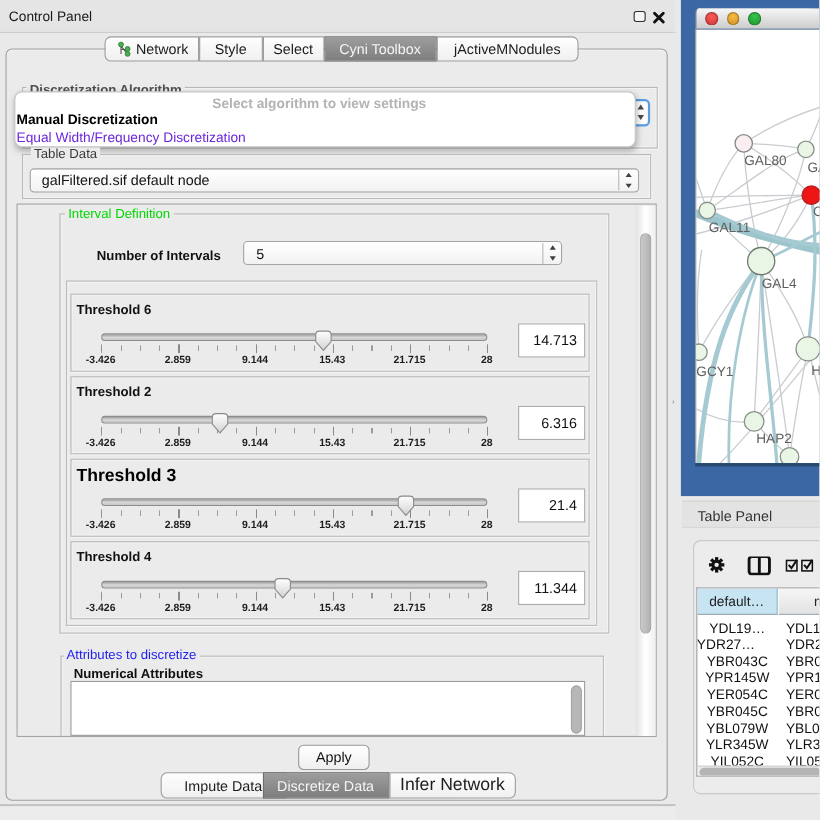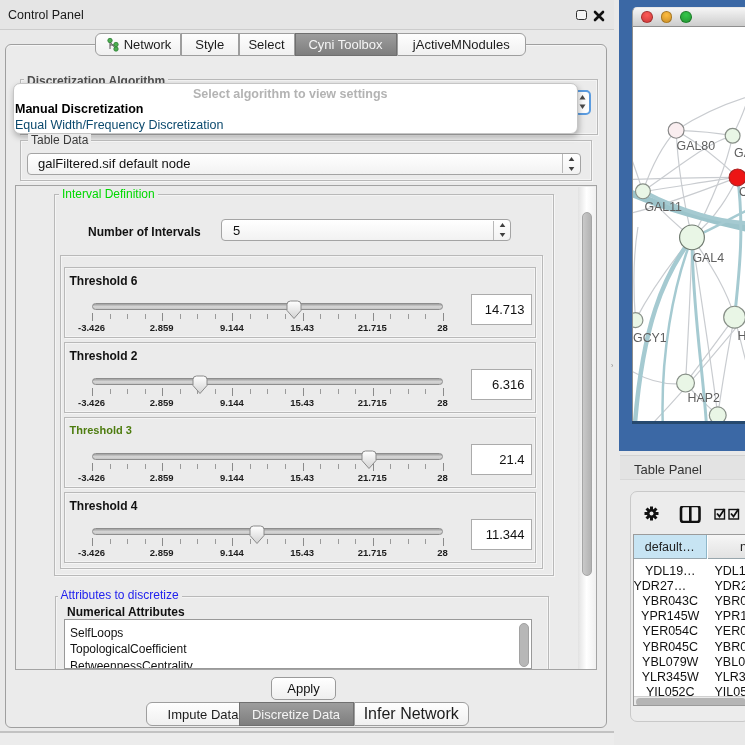--- a/index.html
+++ b/index.html
@@ -34,21 +34,21 @@
 <div class="gtitle bold" style="left:24px;top:74.5px;color:#4f4f4f">Discretization Algorithm</div>
 <div class="ab" style="left:27px;top:90px;width:563px;height:24px;background:#fff;border:1px solid #a8a8a8;border-radius:4px"></div>
 <div class="ab" style="left:574px;top:89.5px;width:17px;height:25px;background:#fdfdfd;border:2.4px solid #5b9ce0;border-radius:5px"></div>
 <svg class="ab" style="left:576px;top:92px" width="13" height="20" viewBox="0 0 13 20">
 <path d="M6.5 3 L9.5 7.5 L3.5 7.5 Z" fill="#4a4a4a"></path>
     <path d="M6.5 17 L9.5 12.5 L3.5 12.5 Z" fill="#4a4a4a"></path>
   </svg>
 <div class="ab" style="left:13px;top:83px;width:565px;height:50.5px;background:#ffffff;border:1px solid #c6c6c6;border-radius:7px;box-shadow:1px 3px 6px rgba(0,0,0,0.28)"></div>
 <div class="ab bold" style="left:193px;top:87px;font-size:12.5px;color:#b3b3b3">Select algorithm to view settings</div>
 <div class="ab bold" style="left:15px;top:102px;font-size:12.5px;color:#000">Manual Discretization</div>
-<div class="ab" style="left:15px;top:117.5px;font-size:12.5px;color:#0c4a6e">Equal Width/Frequency Discretization</div>
+<div class="ab" style="left:15px;top:117.5px;font-size:12.5px;color:#6d28d9">Equal Width/Frequency Discretization</div>
 <div class="ab etch" style="left:20px;top:140px;width:572px;height:41px"></div>
 <div class="gtitle" style="left:28px;top:133.5px;color:#3a3a3a">Table Data</div>
 <div class="ab" style="left:27px;top:153px;width:554px;height:21.5px;background:linear-gradient(#ffffff,#f2f2f2);border:1px solid #a4a4a4;border-radius:4px"></div>
 <div class="ab" style="left:38px;top:156px;font-size:13px;color:#111">galFiltered.sif default node</div>
 <div class="ab" style="left:562px;top:154px;width:1px;height:19px;background:#b9b9b9"></div>
 <svg class="ab" style="left:565px;top:155px" width="13" height="18" viewBox="0 0 13 18">
 <path d="M6.5 2 L9.3 6 L3.7 6 Z" fill="#3f3f3f"></path>
     <path d="M6.5 16 L9.3 12 L3.7 12 Z" fill="#3f3f3f"></path>
   </svg>
 <div class="ab" style="left:15px;top:185px;width:582px;height:485px;border:1px solid #a3a3a3;background:#ebebeb;overflow:hidden">
@@ -99,21 +99,21 @@
 <defs>
         <linearGradient id="thg1" x1="0" y1="0" x2="0" y2="1">
           <stop offset="0" stop-color="#ffffff"></stop>
           <stop offset="1" stop-color="#d2d2d2"></stop>
         </linearGradient>
       </defs>
 <path d="M1 4.5 Q1 1 4.5 1 L11.5 1 Q15 1 15 4.5 L15 10.5 L8 18.5 L1 10.5 Z" fill="url(#thg1)" stroke="#8a8a8a" stroke-width="1"></path>
     </svg>
 <div class="ab" style="left:455.0px;top:182.5px;width:60.5px;height:31px;background:#fff;border:1px solid #ababab;font-size:13px;color:#111;text-align:right;line-height:29px;padding-right:6px">6.316</div>
 <div class="ab etch" style="left:48.0px;top:230.5px;width:471.5px;height:71.5px;background:#ebebeb"></div>
-<div class="ab bold" style="left:53.5px;top:237.5px;font-size:11px;color:#4d7c0f">Threshold 3</div>
+<div class="ab bold" style="left:53.5px;top:237.5px;font-size:16px;color:#000000">Threshold 3</div>
 <div class="ab" style="left:75.5px;top:267.0px;width:351.0px;height:6.5px;border-radius:3.5px;background:linear-gradient(#9e9e9e,#d8d8d8 55%,#c4c4c4);border:1px solid #8d8d8d"></div>
 <div class="ab" style="left:75.5px;top:277.5px;width:352.0px;height:5px;background:repeating-linear-gradient(90deg,#9a9a9a 0,#9a9a9a 1px,transparent 1px,transparent 17.55px)"></div>
 <div class="ab" style="left:75.5px;top:276.5px;width:352.0px;height:8px;background:repeating-linear-gradient(90deg,#8a8a8a 0,#8a8a8a 1px,transparent 1px,transparent 70.2px)"></div>
 <div class="ab bold" style="left:45.5px;top:286.0px;width:60px;text-align:center;font-size:9.5px;color:#1d1d1d">-3.426</div>
 <div class="ab bold" style="left:115.7px;top:286.0px;width:60px;text-align:center;font-size:9.5px;color:#1d1d1d">2.859</div>
 <div class="ab bold" style="left:185.9px;top:286.0px;width:60px;text-align:center;font-size:9.5px;color:#1d1d1d">9.144</div>
 <div class="ab bold" style="left:256.1px;top:286.0px;width:60px;text-align:center;font-size:9.5px;color:#1d1d1d">15.43</div>
 <div class="ab bold" style="left:326.3px;top:286.0px;width:60px;text-align:center;font-size:9.5px;color:#1d1d1d">21.715</div>
 <div class="ab bold" style="left:396.5px;top:286.0px;width:60px;text-align:center;font-size:9.5px;color:#1d1d1d">28</div>
 <svg class="ab" style="left:344.8px;top:264.0px" width="16" height="20" viewBox="0 0 16 20">
@@ -144,21 +144,20 @@
           <stop offset="1" stop-color="#d2d2d2"></stop>
         </linearGradient>
       </defs>
 <path d="M1 4.5 Q1 1 4.5 1 L11.5 1 Q15 1 15 4.5 L15 10.5 L8 18.5 L1 10.5 Z" fill="url(#thg3)" stroke="#8a8a8a" stroke-width="1"></path>
     </svg>
 <div class="ab" style="left:455.0px;top:332.5px;width:60.5px;height:31px;background:#fff;border:1px solid #ababab;font-size:13px;color:#111;text-align:right;line-height:29px;padding-right:6px">11.344</div>
 <div class="ab etch" style="left:39.0px;top:409.5px;width:494.0px;height:88px"></div>
 <div class="gtitle" style="left:41.5px;top:403.0px;color:#2222ee">Attributes to discretize</div>
 <div class="ab bold" style="left:51.0px;top:418.5px;font-size:12px;color:#111">Numerical Attributes</div>
 <div class="ab" style="left:48.0px;top:433.0px;width:468.0px;height:49.5px;background:#fff;border:1px solid #999;overflow:hidden">
-<div style="position:absolute;left:5px;top:5px;font-size:12px;line-height:16.3px;color:#111">SelfLoops<br>TopologicalCoefficient<br>BetweennessCentrality</div>
 <div style="position:absolute;right:2.5px;top:2.5px;width:9.5px;height:44px;background:#b7b7b7;border:1px solid #a2a2a2;border-radius:5px"></div>
 </div>
 <div class="ab" style="left:562.0px;top:1.0px;width:19px;height:483px;background:linear-gradient(90deg,#e2e2e2,#ffffff 45%,#eeeeee)"></div>
 <div class="ab" style="left:565.5px;top:26.0px;width:10px;height:364px;background:linear-gradient(90deg,#c9c9c9,#b2b2b2);border:1px solid #a5a5a5;border-radius:5.5px"></div>
 </div>
 <div class="ab" style="left:271px;top:677px;width:65px;height:22.5px;background:linear-gradient(#ffffff,#efefef);border:1px solid #9a9a9a;border-radius:5px;font-size:13px;color:#111;text-align:center;line-height:21px">Apply</div>
 <div class="ab" style="left:146.0px;top:702.0px;width:114px;height:24.0px;background:linear-gradient(#fefefe,#f0f0f0);border:1px solid #9e9e9e;border-radius:6px 0 0 6px;color:#1c1c1c;font-size:13px;display:flex;align-items:center;justify-content:center;white-space:nowrap">Impute Data</div>
 <div class="ab" style="left:238.5px;top:702.0px;width:115.0px;height:24.0px;background:linear-gradient(#9d9d9d,#7e7e7e);border:1px solid #6f6f6f;border-radius:0;color:#f5f5f5;font-size:13px;display:flex;align-items:center;justify-content:center;white-space:nowrap">Discretize Data</div>
 <div class="ab" style="left:353.5px;top:702.0px;width:115.5px;height:24.0px;background:linear-gradient(#fefefe,#f0f0f0);border:1px solid #9e9e9e;border-radius:0 6px 6px 0;color:#1c1c1c;font-size:16px;display:flex;align-items:center;justify-content:center;white-space:nowrap">Infer Network</div>
 <div class="ab" style="left:0;top:731px;width:614px;height:1.5px;background:#c2c2c2"></div>

